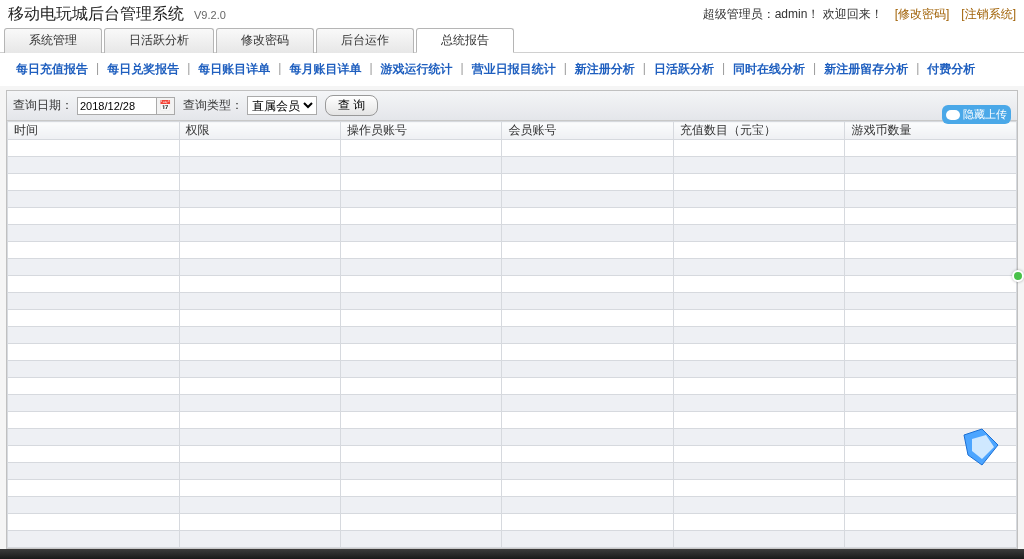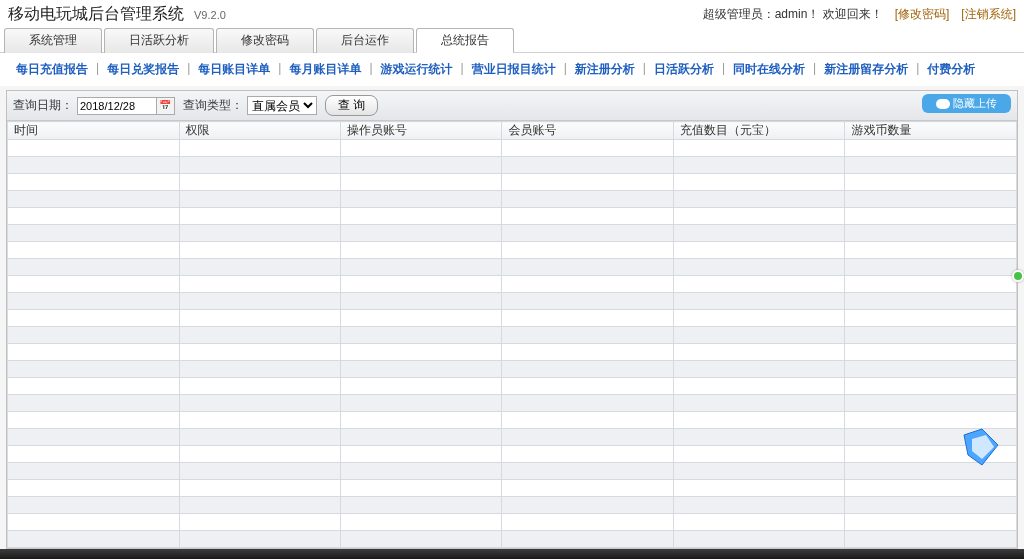--- a/index.html
+++ b/index.html
@@ -134,25 +134,25 @@
       padding: 1px 12px;
       border: 1px solid #999;
       background: linear-gradient(#ffffff, #e4e4e4);
       border-radius: 8px;
       cursor: pointer;
       font-size: 12px;
     }
     .hidden-upload {
       position: absolute;
       right: 6px;
-      top: 3px;
+      top: 14px;
       background: #4aa8e8;
       color: #fff;
       border-radius: 6px;
-      padding: 2px 14px;
+      padding: 2px 4px;
       font-size: 11px;
       display: flex;
       align-items: center;
       gap: 3px;
     }
     .hidden-upload .cloud {
       width: 14px;
       height: 10px;
       background: #fff;
       border-radius: 5px;

